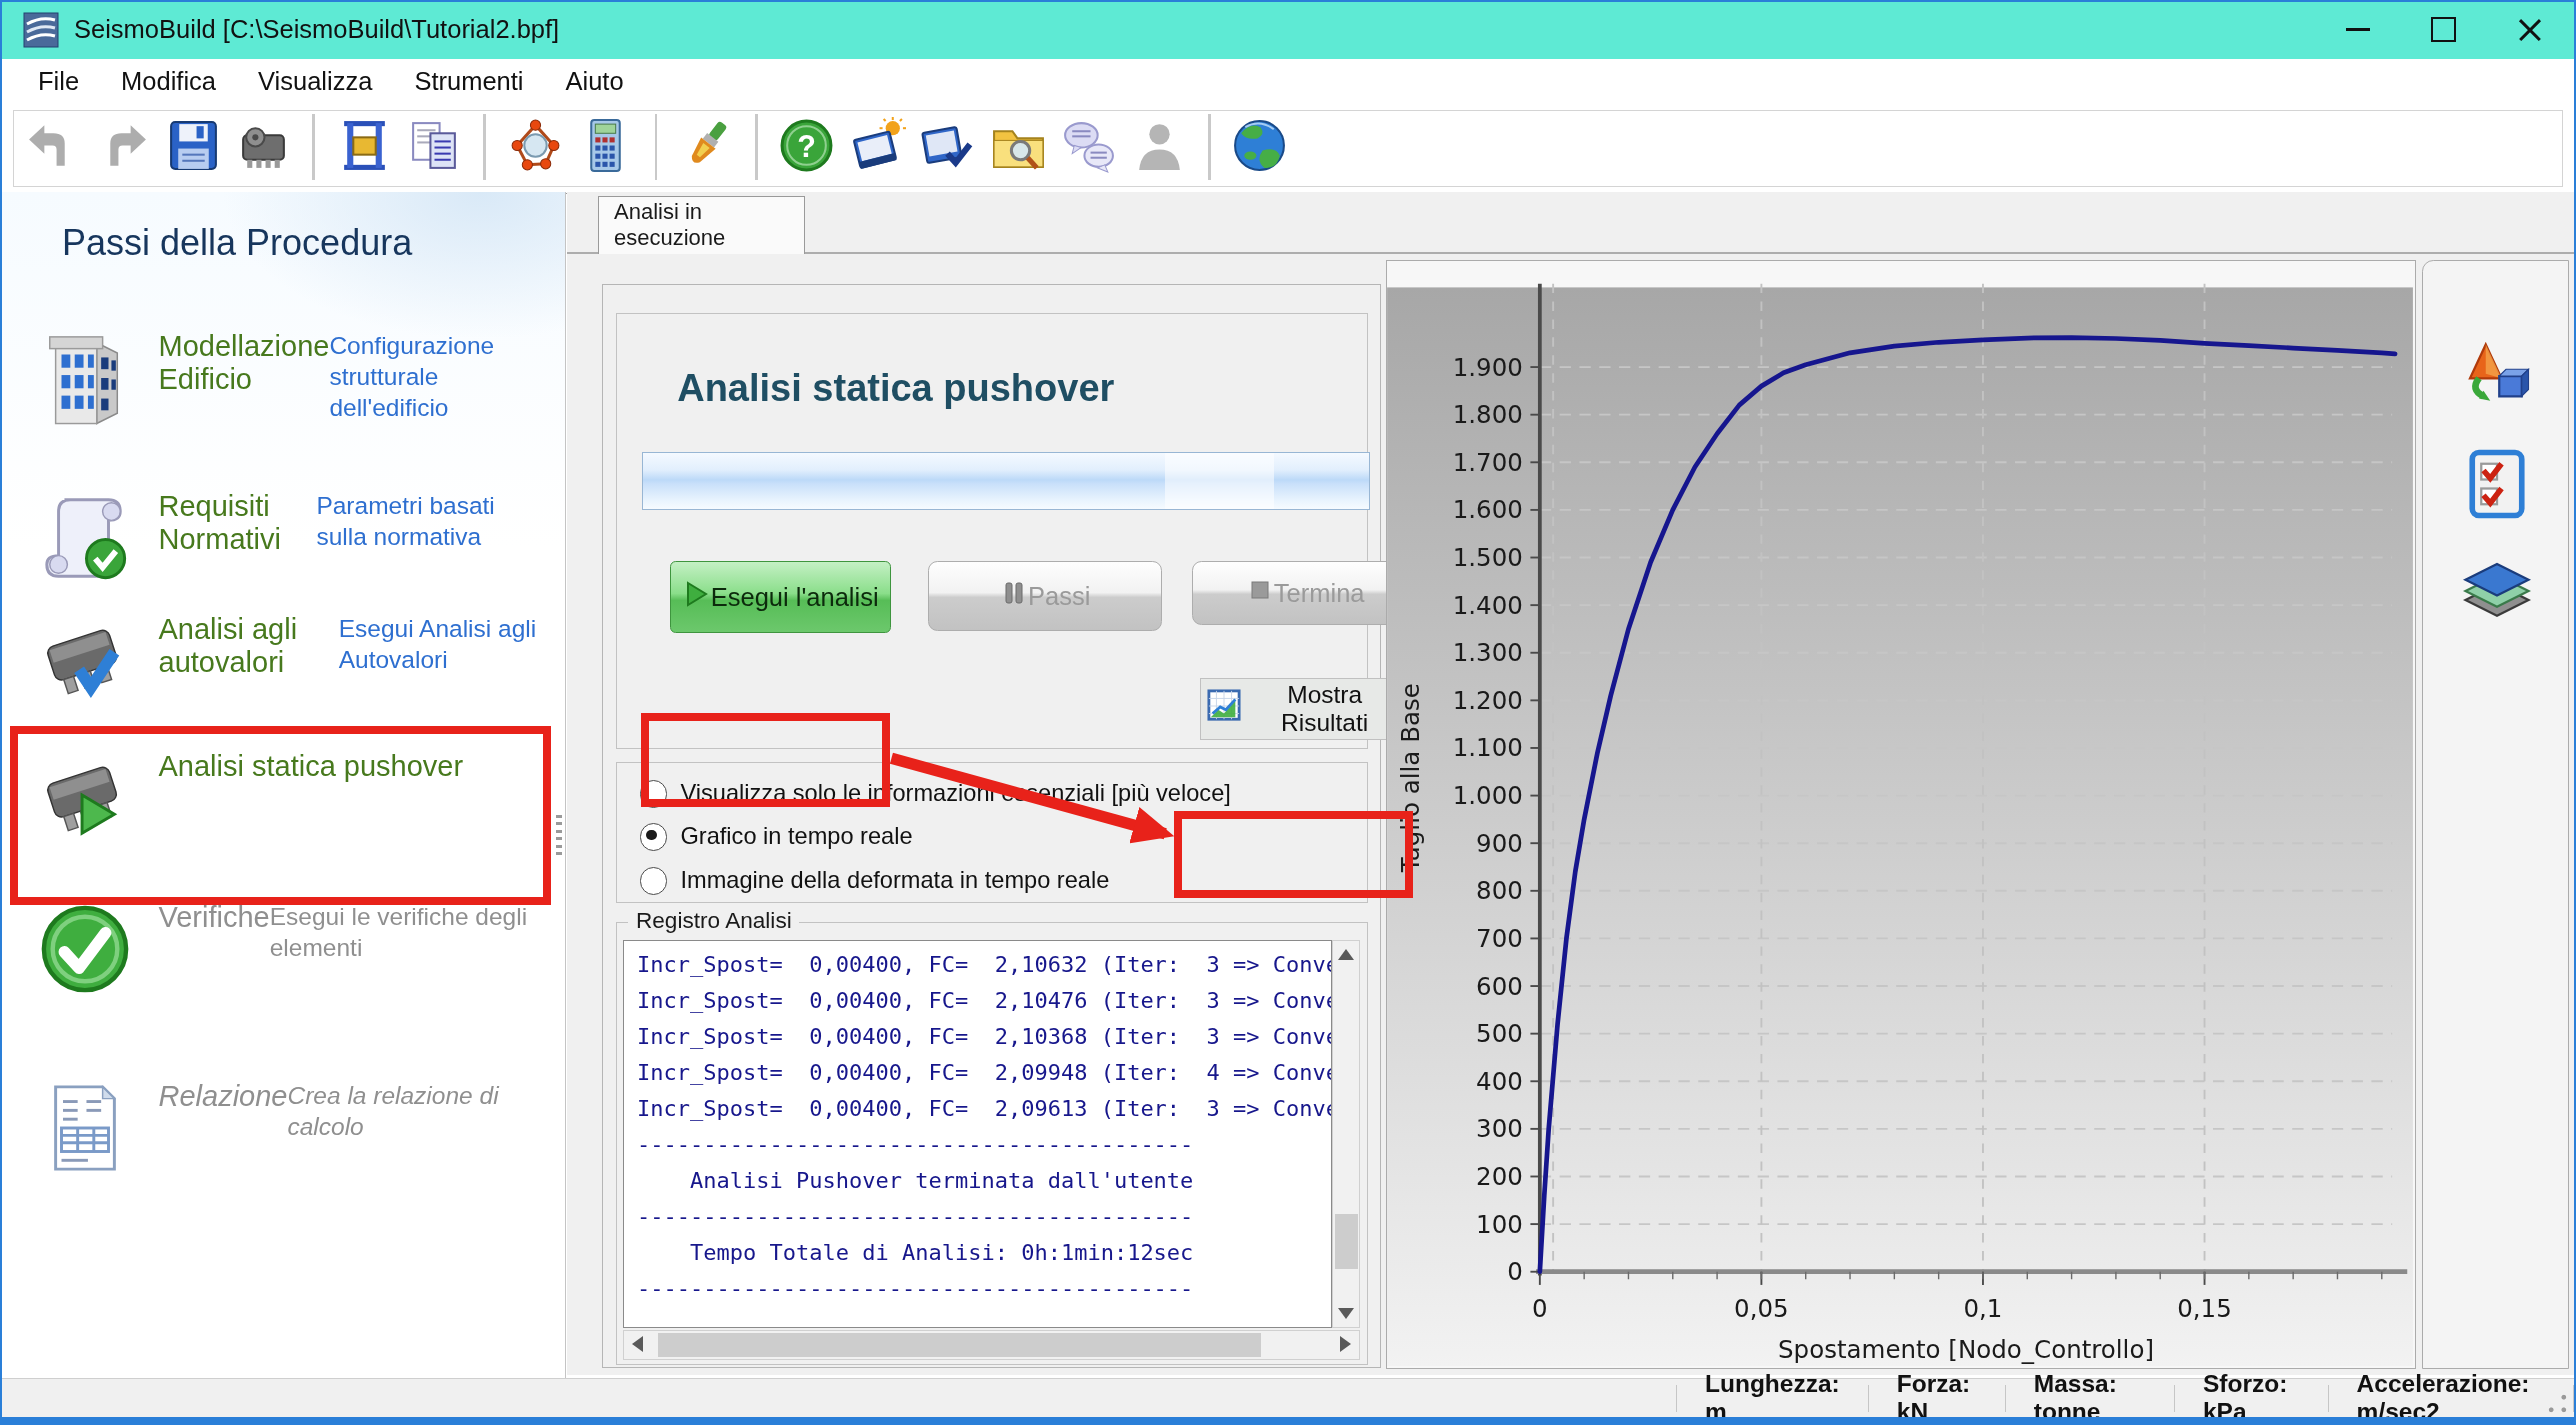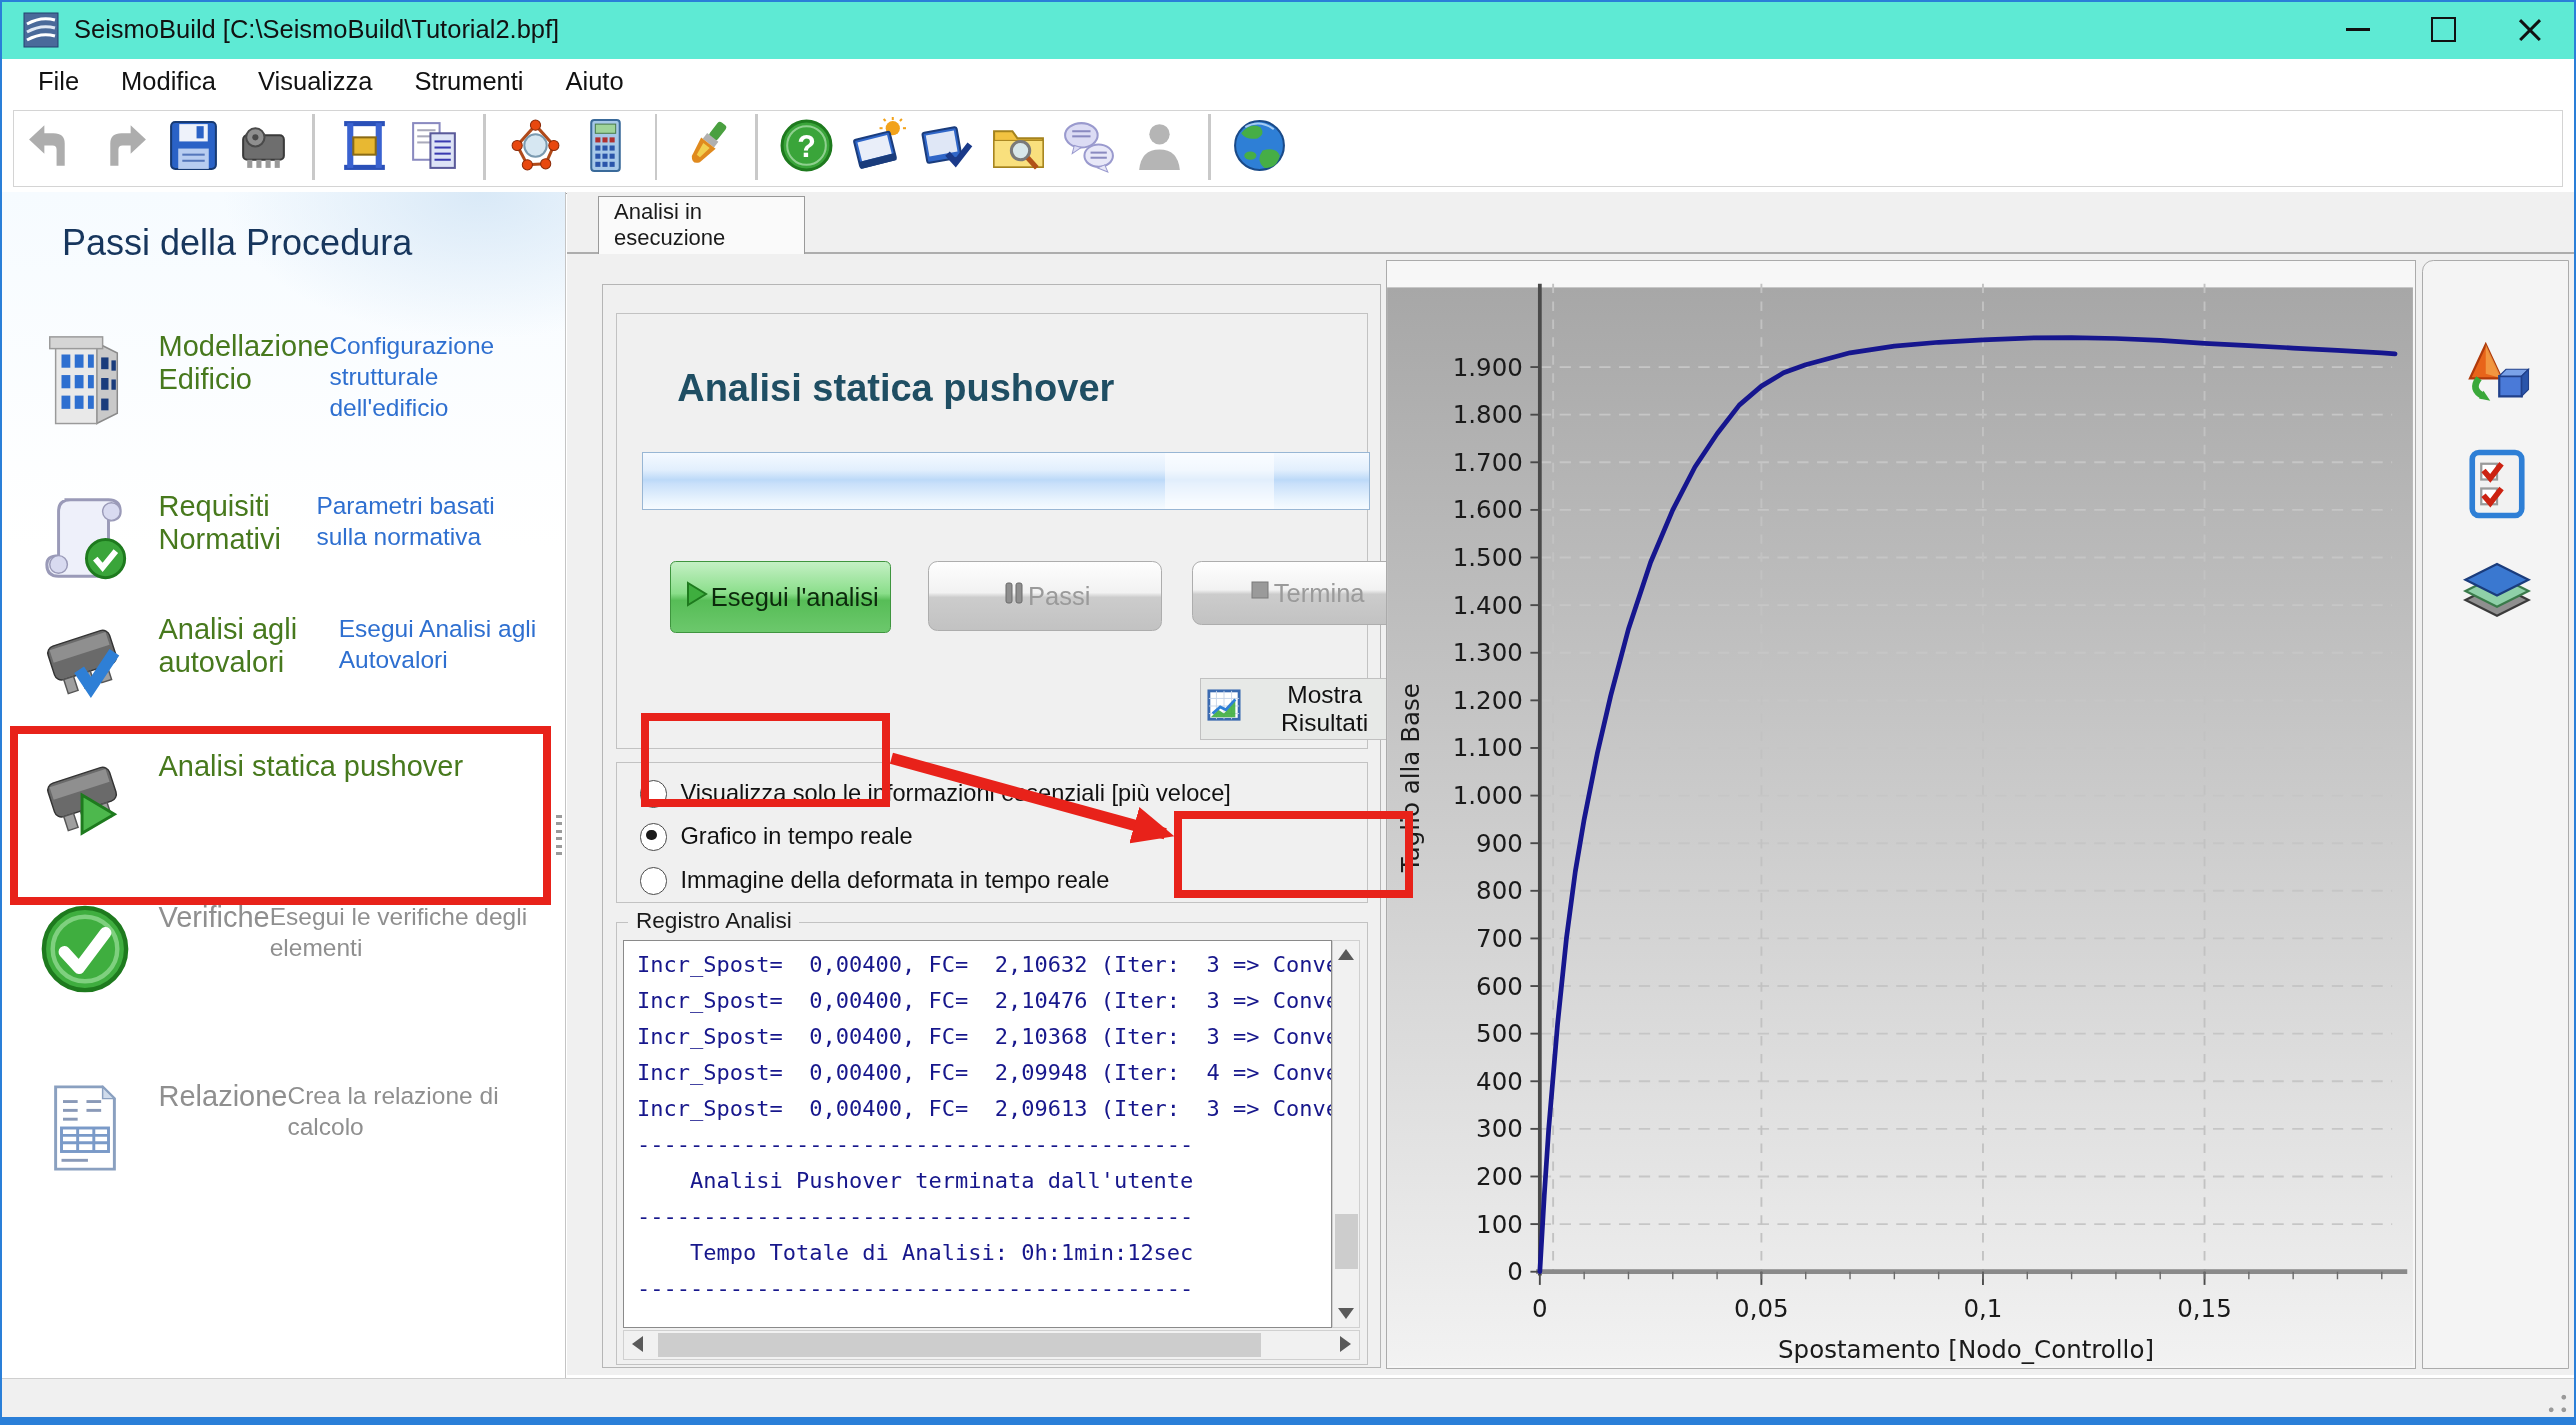--- a/index.html
+++ b/index.html
@@ -30,21 +30,21 @@
   
   .sidebar{position:absolute;left:0;top:190px;width:563px;height:1186px;background:#fff;border-right:1.9px solid #c4c4c4;
            background-image:radial-gradient(396px 226px at 85% 0%, #d9e9f7 0%, rgba(255,255,255,0) 65%),linear-gradient(180deg,#f6fbff 0%,#ffffff 30%);}
   .sb-header{position:absolute;left:60px;top:30px;font-size:36px;color:#17365d;}
   .sb-item{position:absolute;left:34px;width:509px;display:flex;gap:24.5px;align-items:flex-start;cursor:pointer;}
   .sb-item:nth-of-type(1){top:134px;}
   .sb-item:nth-of-type(2){top:294px;}
   .sb-item:nth-of-type(3){top:417px;}
   .sb-item:nth-of-type(4){top:554px;}
   .sb-item:nth-of-type(5){top:705px;}
-  .sb-item:nth-of-type(6){top:884px;}
+  .sb-item:nth-of-type(6){top:884px;font-style:italic;}
   .sb-ic{flex:0 0 98px;height:104px;display:flex;align-items:center;justify-content:center;}
   .sb-ic svg{width:94px;height:100px;}
   .sb-tx{display:flex;flex-direction:row;width:424px;padding-top:3.8px;}
   .sb-title{font-size:29px;color:#47791d;margin-bottom:13.2px;}
   .sb-sub{font-size:24.5px;color:#2e6fd0;line-height:31px;}
   .sb-item.dim .sb-title,.sb-item.dim .sb-sub{color:#8f8f8f;}
   .splitter{position:absolute;left:554px;top:813px;width:5.7px;height:43px;
             background:repeating-linear-gradient(180deg,#9a9a9a 0 2.8px,transparent 2.8px 7.5px);}
   
   .main{position:absolute;left:565px;top:190px;right:0;bottom:49px;background:#f0f0f0;}
@@ -740,20 +740,28 @@
           <span><svg viewBox="0 0 64 64">
               <path d="M32 26L60 40 32 54 4 40z" fill="#8f8f8f" stroke="#3a3a3a" stroke-width="2"></path>
               <path d="M32 18L60 32 32 46 4 32z" fill="#8fd0a8" stroke="#3a7a4a" stroke-width="2"></path>
               <path d="M32 8L60 22 32 36 4 22z" fill="#3a78d0" stroke="#1a3c7c" stroke-width="2"></path>
             </svg></span>
         </div>
       </div>
   </div>
 
   <div class="statusbar">
+    <div class="status-fields">
+
+    <div class="status-field">Lunghezza: m</div>
+        <div class="status-field">Forza: kN</div>
+        <div class="status-field">Massa: tonne</div>
+        <div class="status-field">Sforzo: kPa</div>
+        <div class="status-field">Accelerazione: m/sec2</div>
+      </div>
     <div class="grip"></div>
   </div>
   <div class="bottom-blue"></div>
 
   <div class="anno-rect anno-sidebar"></div>
   <div class="anno-rect anno-run" style="left:639px;top:711px;"></div>
   <div class="anno-rect anno-results" style="left:1172px;top:809px;"></div>
   <svg class="anno-arrow" style="left:880px;top:741px;" viewBox="0 0 340 130">
     <defs>
       <marker id="ah" markerUnits="userSpaceOnUse" markerWidth="46" markerHeight="40" refX="34" refY="20" orient="auto">

